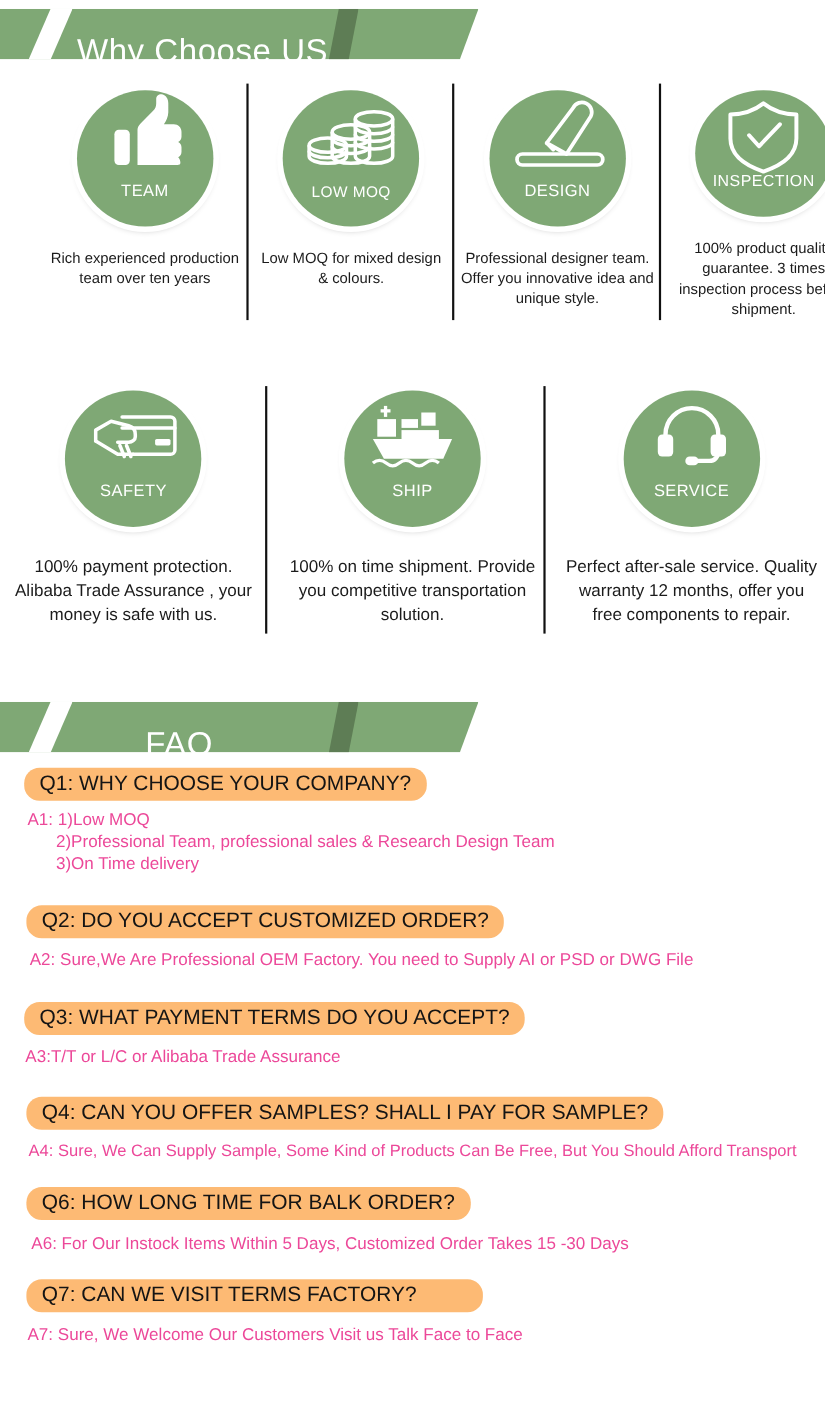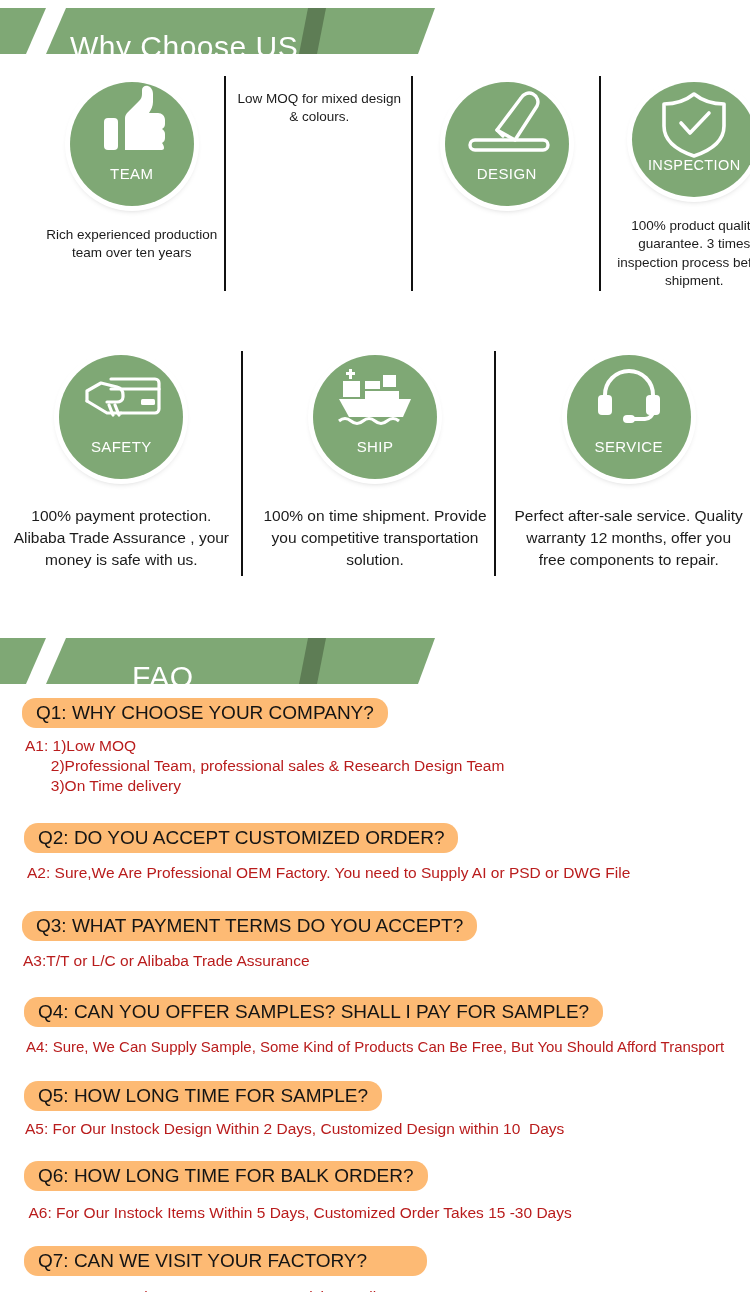--- a/index.html
+++ b/index.html
@@ -80,21 +80,21 @@
 
   
   #faq-list{position:absolute;left:0;top:698px;width:750px;}
   .qa{position:relative;}
   .qa .q{
     display:inline-block;background:#fdba74;color:#141414;
     border-radius:14px;padding:3px 14px 4px 14px;
     font-size:19px;line-height:1.22;white-space:nowrap;
   }
   .qa .a{
-    color:#b91c1c;font-size:15.5px;line-height:1.30;white-space:pre;
+    color:#ec4899;font-size:15.5px;line-height:1.30;white-space:pre;
   }
 </style>
 </head>
 <body>
 
 <div class="ribbon" id="banner-why">
   <div class="body"></div>
   <div class="tail"></div>
   <div class="slash"></div>
   <div class="title">Why Choose US</div>
@@ -109,36 +109,58 @@
         <path d="M55 68 L55 36 C55 34 56 32 58 30 L69 19 C71 17 72 15 72 12 L72 8 C72 5 75 3 78 4 C81 5 83 8 83 12 L83 20 C83 24 81 28 79 31 L88 31 C92 31 95 34 95 38 L95 42 C95 44 94 46 92 47 C94 48 95 50 95 52 L95 56 C95 58 94 60 92 61 C93 62 94 64 94 66 C94 68 92 68 90 68 Z" fill="#fff"></path>
       </svg>
       <span class="cap">TEAM</span>
     </div>
     <div class="desc">Rich experienced production
 team over ten years</div>
     <div class="divider"></div>
   </div>
 
   <div class="feature">
+    <div class="circle">
+      <svg width="124" height="80" viewBox="0 0 124 80">
+        <g fill="none" stroke="#fff" stroke-width="3.2">
+          <ellipse cx="41" cy="50" rx="17" ry="6.5" fill="#7fa875"></ellipse>
+          <path d="M24 50 L24 60 A17 6.5 0 0 0 58 60 L58 50"></path>
+          <path d="M24 55 A17 6.5 0 0 0 58 55"></path>
+          <ellipse cx="62" cy="38" rx="17" ry="6.5" fill="#7fa875"></ellipse>
+          <path d="M45 38 L45 60 A17 6.5 0 0 0 79 60 L79 38"></path>
+          <path d="M45 44 A17 6.5 0 0 0 79 44"></path>
+          <path d="M45 51 A17 6.5 0 0 0 79 51"></path>
+          <ellipse cx="83" cy="26" rx="17" ry="6.5" fill="#7fa875"></ellipse>
+          <path d="M66 26 L66 60 A17 6.5 0 0 0 100 60 L100 26"></path>
+          <path d="M66 33 A17 6.5 0 0 0 100 33"></path>
+          <path d="M66 40 A17 6.5 0 0 0 100 40"></path>
+          <path d="M66 47 A17 6.5 0 0 0 100 47"></path>
+        </g>
+      </svg>
+      <span class="cap sm">LOW MOQ</span>
+    </div>
     <div class="desc">Low MOQ for mixed
 design &amp; colours.</div>
     <div class="divider"></div>
   </div>
 
   <div class="feature">
     <div class="circle">
       <svg width="124" height="80" viewBox="0 0 124 80">
         <g fill="none" stroke="#fff" stroke-width="3.4" stroke-linejoin="round" stroke-linecap="round">
           <path d="M52 48 L76 16 A8 8 0 0 1 92 24 L70 58 Z"></path>
           <path d="M52 48 L58 54"></path>
           <path d="M30 58 L98 58 A4 4 0 0 1 98 68 L30 68 A4 4 0 0 1 30 58 Z"></path>
         </g>
       </svg>
       <span class="cap">DESIGN</span>
     </div>
+    <div class="desc">Professional designer team.
+Offer you innovative idea
+and unique style.</div>
     <div class="divider"></div>
   </div>
 
   <div class="feature">
     <div class="circle">
       <svg width="124" height="80" viewBox="0 0 124 80">
         <g fill="none" stroke="#fff" stroke-width="3.6" stroke-linejoin="round" stroke-linecap="round">
           <path d="M62 12 C72 20 84 22 92 22 L92 44 C92 58 80 68 62 74 C44 68 32 58 32 44 L32 22 C40 22 52 20 62 12 Z"></path>
           <path d="M49 41 L58 51 L77 31"></path>
         </g>
@@ -244,28 +266,24 @@
   <div class="qa" style="margin:28px 0 0 22px;">
     <div class="q">Q3: WHAT PAYMENT TERMS DO YOU ACCEPT?</div>
     <div class="a" style="margin:10px 0 0 1px;">A3:T/T or L/C or Alibaba Trade Assurance</div>
   </div>
 
   <div class="qa" style="margin:26px 0 0 24px;">
     <div class="q">Q4: CAN YOU OFFER SAMPLES? SHALL I PAY FOR SAMPLE?</div>
     <div class="a" style="margin:10px 0 0 2px;font-size:15px;">A4: Sure, We Can Supply Sample, Some Kind of Products Can Be Free, But You Should Afford Transport</div>
   </div>
 
-  <div class="qa" style="margin:24px 0 0 24px;">
-    <div class="q">Q5: HOW LONG TIME FOR SAMPLE?</div>
-    <div class="a" style="margin:8px 0 0 1px;">A5: For Our Instock Design Within 2 Days, Customized Design within 10  Days</div>
-  </div>
 
   <div class="qa" style="margin:22px 0 0 24px;">
     <div class="q">Q6: HOW LONG TIME FOR BALK ORDER?</div>
     <div class="a" style="margin:12px 0 0 1px;"> A6: For Our Instock Items Within 5 Days, Customized Order Takes 15 -30 Days</div>
   </div>
 
   <div class="qa" style="margin:22px 0 0 24px;">
-    <div class="q" style="padding-right:60px;">Q7: CAN WE VISIT YOUR FACTORY?</div>
+    <div class="q" style="padding-right:60px;">Q7: CAN WE VISIT TERMS FACTORY?</div>
     <div class="a" style="margin:11px 0 0 1px;">A7: Sure, We Welcome Our Customers Visit us Talk Face to Face</div>
   </div>
 
 </div>
 
 </body></html>

